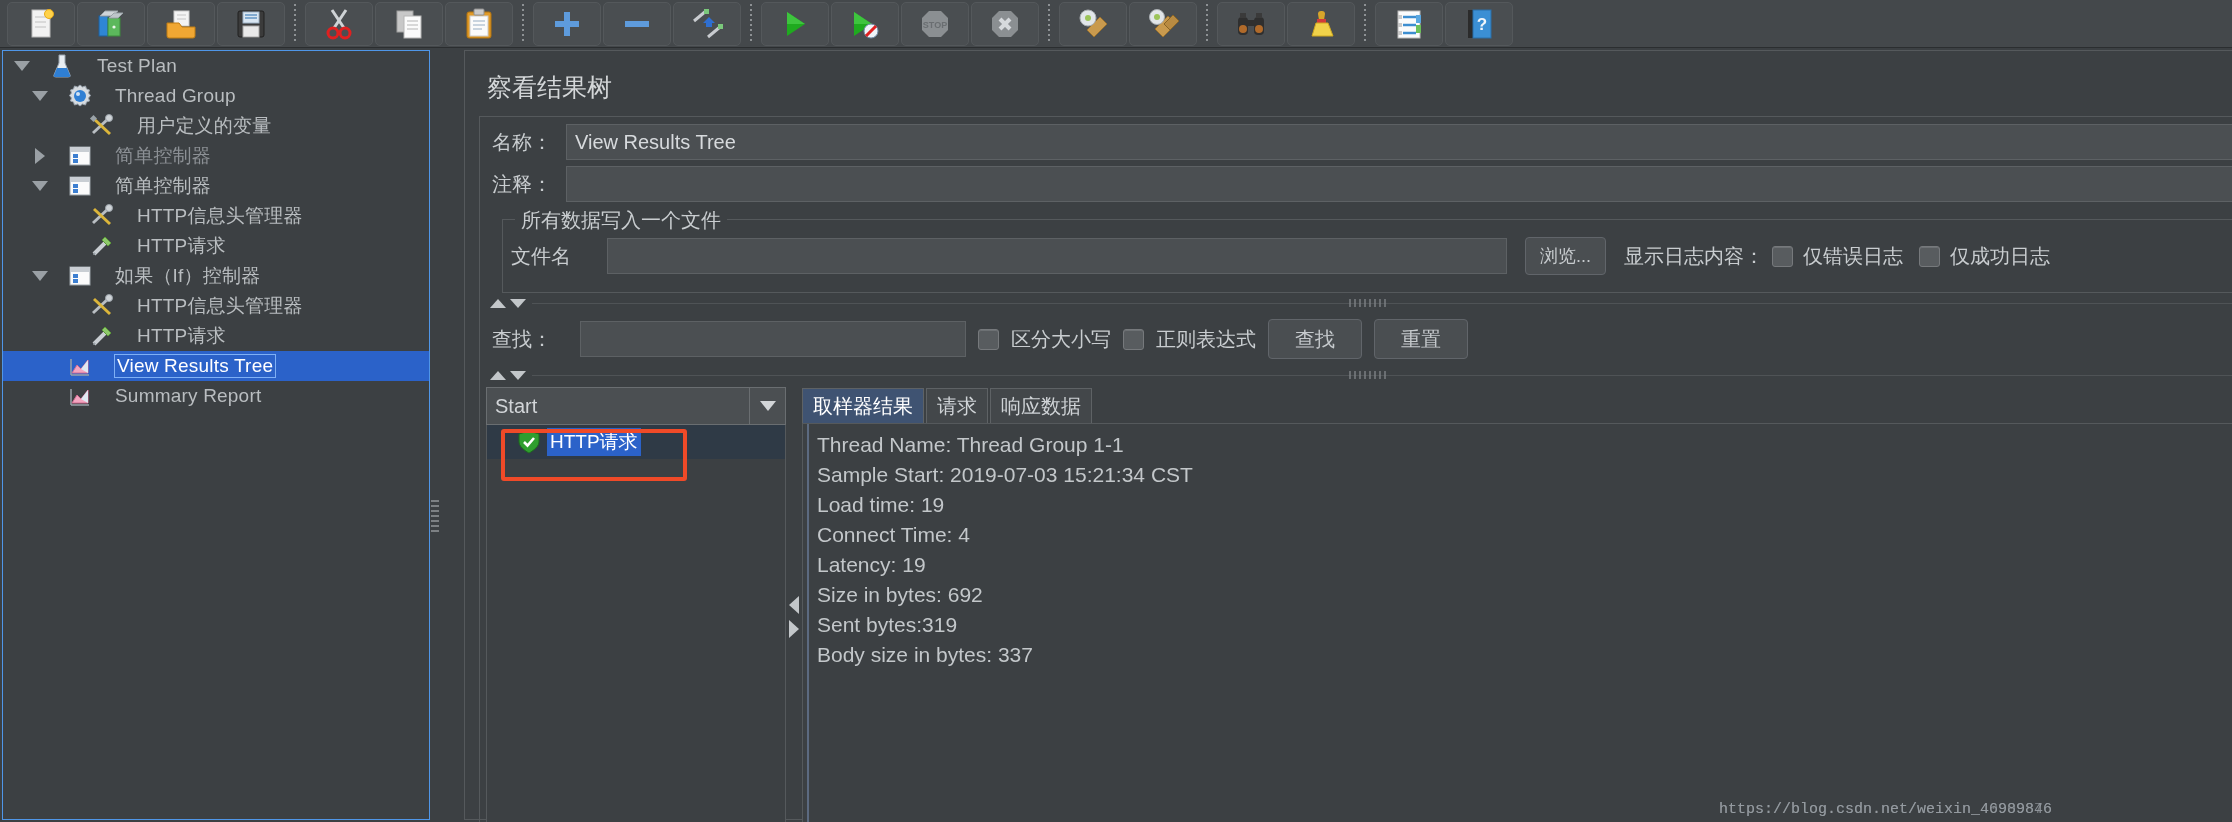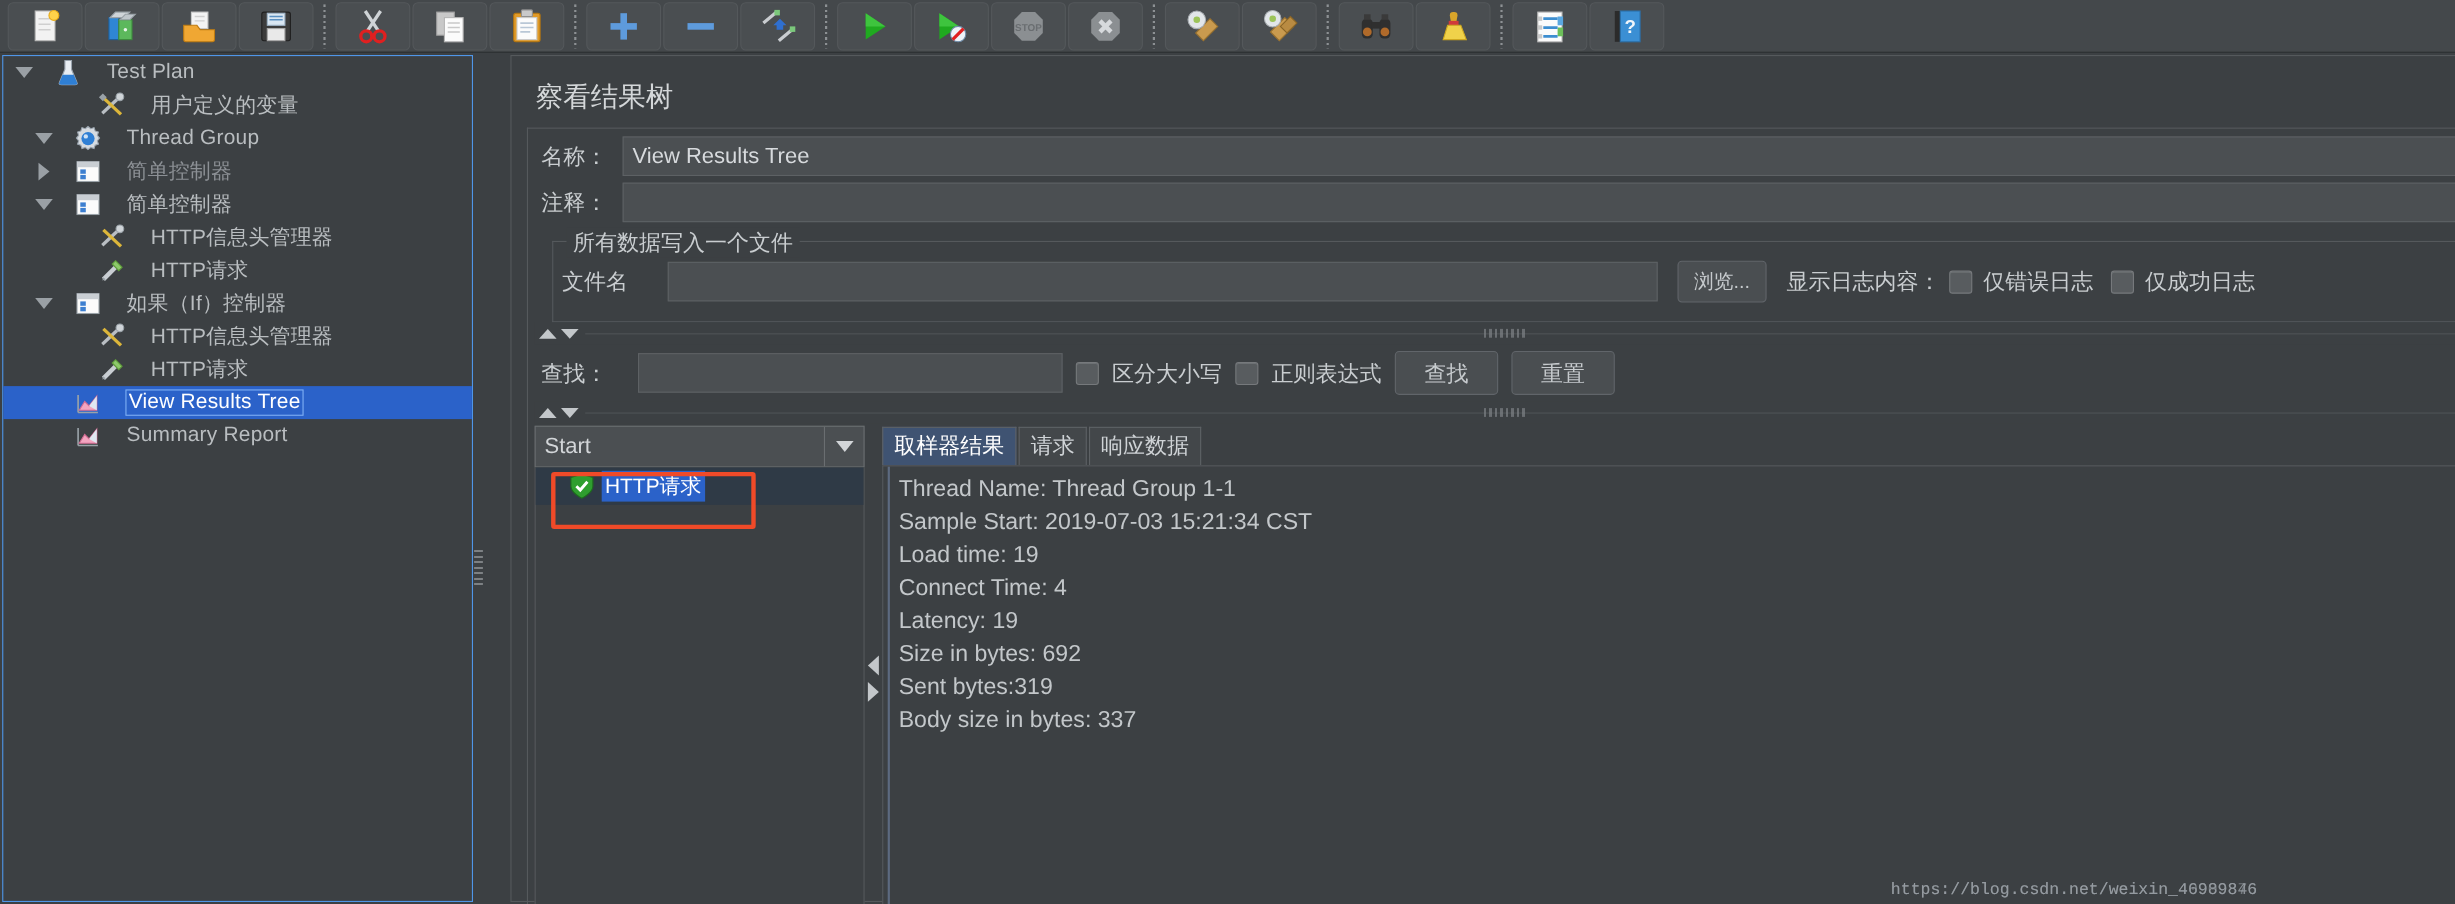--- a/index.html
+++ b/index.html
@@ -413,41 +413,41 @@
       <span class="twisty">
           <span class="tri-down"></span>
         </span>
       <svg class="tree-icon" viewBox="0 0 26 26">
         <path d="M10 2 L16 2 L16 10 L21 22 Q22 24 19 24 L7 24 Q4 24 5 22 L10 10 Z" fill="#e8edf2" stroke="#9aa4ae"></path>
         <path d="M8 15 L18 15 L21 22 Q22 24 19 24 L7 24 Q4 24 5 22 Z" fill="#2f7fd4"></path>
       </svg>
       <span class="tree-label">Test Plan</span>
     </div>
 
+    <div class="tree-row" style="padding-left:26px">
+      <span class="twisty">
+          <span class="tri-down"></span>
+        </span>
+      <svg class="tree-icon" viewBox="0 0 26 26">
+        <path d="M13 2 l2.5 2 l3-1 l1 3 l3 1 l-1 3 l2 2.5 l-2 2.5 l1 3 l-3 1 l-1 3 l-3 -1 l-2.5 2 l-2.5 -2 l-3 1 l-1 -3 l-3 -1 l1 -3 l-2 -2.5 l2 -2.5 l-1 -3 l3 -1 l1 -3 l3 1 z" fill="#d6dbe0" stroke="#9aa4ae"></path>
+        <circle cx="13" cy="13" r="6" fill="#2f7fd4"></circle>
+        <circle cx="11" cy="11" r="2" fill="#cfe2f5"></circle>
+      </svg>
+      <span class="tree-label">Thread Group</span>
+    </div>
+
     <div class="tree-row" style="padding-left:48px">
       <span class="twisty"></span>
       <svg class="tree-icon" viewBox="0 0 26 26">
         <line x1="4" y1="20" x2="20" y2="5" stroke="#b9bec3" stroke-width="3"></line>
         <circle cx="20" cy="5" r="3.5" fill="#cfd4d8" stroke="#9aa2a8"></circle>
         <line x1="5" y1="6" x2="21" y2="21" stroke="#dcb63a" stroke-width="3"></line>
         <rect x="2" y="3" width="5" height="5" fill="#9aa2a8" transform="rotate(45 4.5 5.5)"></rect>
       </svg>
       <span class="tree-label">用户定义的变量</span>
-    </div>
-
-    <div class="tree-row" style="padding-left:26px">
-      <span class="twisty">
-          <span class="tri-down"></span>
-        </span>
-      <svg class="tree-icon" viewBox="0 0 26 26">
-        <path d="M13 2 l2.5 2 l3-1 l1 3 l3 1 l-1 3 l2 2.5 l-2 2.5 l1 3 l-3 1 l-1 3 l-3 -1 l-2.5 2 l-2.5 -2 l-3 1 l-1 -3 l-3 -1 l1 -3 l-2 -2.5 l2 -2.5 l-1 -3 l3 -1 l1 -3 l3 1 z" fill="#d6dbe0" stroke="#9aa4ae"></path>
-        <circle cx="13" cy="13" r="6" fill="#2f7fd4"></circle>
-        <circle cx="11" cy="11" r="2" fill="#cfe2f5"></circle>
-      </svg>
-      <span class="tree-label">Thread Group</span>
     </div>
 
     <div class="tree-row dim" style="padding-left:26px">
       <span class="twisty">
           <span class="tri-right"></span>
         </span>
       <svg class="tree-icon" viewBox="0 0 26 26">
         <rect x="3" y="4" width="20" height="18" fill="#fbfbfb" stroke="#9aa2a8"></rect>
         <rect x="3" y="4" width="20" height="5" fill="#c9ced3"></rect>
         <rect x="6" y="11" width="5" height="4" fill="#3d7fd0"></rect>

